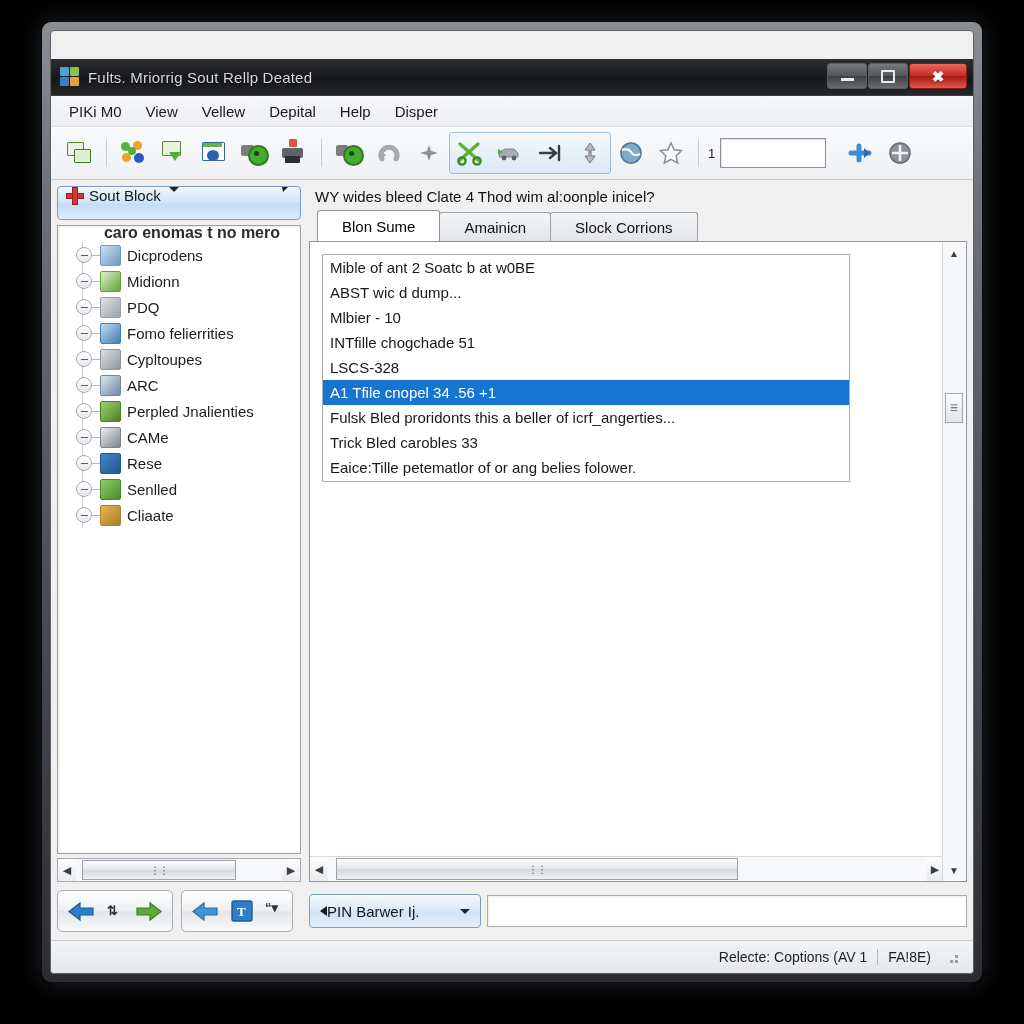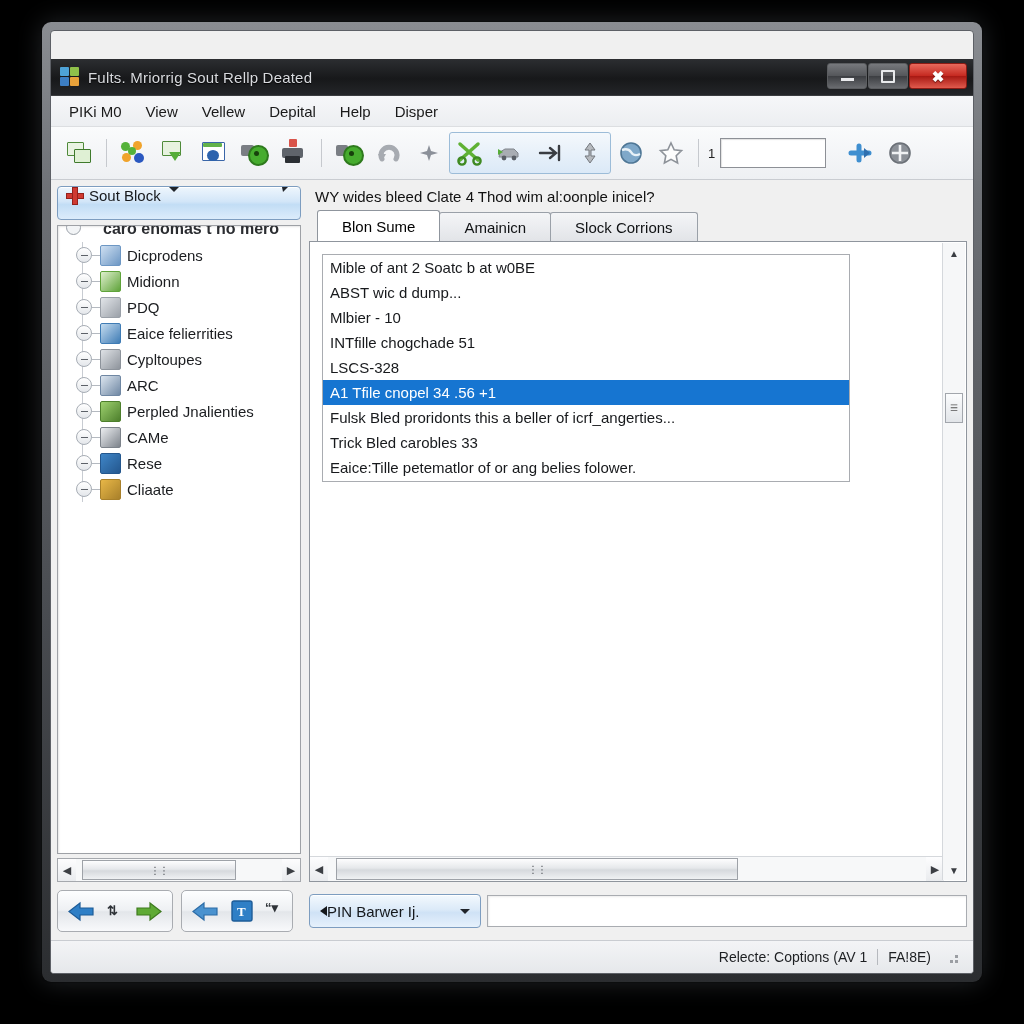--- a/index.html
+++ b/index.html
@@ -133,21 +133,21 @@
   #sout-split { margin-left:auto; margin-right:12px; border-left: 1px solid transparent; }
 
   #treepane {
     flex:1 1 auto; margin-top: 5px;
     background:#fff; border:1px solid #9ea1a6;
     box-shadow: inset 1px 1px 2px rgba(0,0,0,.10);
     overflow:hidden; position:relative; min-height:0;
   }
   #tree-root-row {
     position:absolute; top:-6px; left:4px; right:0; height:22px;
-    display:flex; overflow:hidden;
+    display:flex; align-items:center; overflow:hidden;flex-direction:column;
   }
   #tree-root-label {
     font-size:16px; font-weight:bold; color:#2b2d31; filter:blur(.6px);
     margin-left: 22px; white-space:nowrap;
   }
   #tree-root-knob { width:13px;height:13px;border:1px solid #9aa0a8;border-radius:50%;background:#f2f4f6; margin-left:4px;}
   #tree-list { margin-top: 16px; }
   .tree-row { height:26px; display:flex; align-items:center; padding-left: 18px; position:relative; }
   .tw-knob {
     width:14px;height:14px;border:1px solid #a7adb5;border-radius:50%;
@@ -483,21 +483,21 @@
                 <span class="tree-ico" style="background: linear-gradient(135deg, rgb(226, 229, 233), rgb(154, 160, 168)); border: 1px solid rgb(154, 160, 168);"></span>
                 <span class="tree-label">PDQ</span>
               </div>
               <div class="tree-row">
                 <span class="tw-vline"></span>
                 <span class="tw-knob" style="z-index: 1;">
                   <i></i>
                 </span>
                 <span class="tw-dash"></span>
                 <span class="tree-ico" style="background: linear-gradient(135deg, rgb(196, 220, 240), rgb(63, 124, 181)); border: 1px solid rgb(63, 124, 181);"></span>
-                <span class="tree-label">Eaice felierrities</span>
+                <span class="tree-label">Fomo felierrities</span>
               </div>
               <div class="tree-row">
                 <span class="tw-vline"></span>
                 <span class="tw-knob" style="z-index: 1;">
                   <i></i>
                 </span>
                 <span class="tw-dash"></span>
                 <span class="tree-ico" style="background: linear-gradient(135deg, rgb(223, 226, 230), rgb(141, 147, 155)); border: 1px solid rgb(141, 147, 155);"></span>
                 <span class="tree-label">Cypltoupes</span>
               </div>
@@ -529,20 +529,29 @@
                 <span class="tree-label">CAMe</span>
               </div>
               <div class="tree-row">
                 <span class="tw-vline"></span>
                 <span class="tw-knob" style="z-index: 1;">
                   <i></i>
                 </span>
                 <span class="tw-dash"></span>
                 <span class="tree-ico" style="background: linear-gradient(135deg, rgb(63, 134, 200), rgb(36, 87, 142)); border: 1px solid rgb(36, 87, 142);"></span>
                 <span class="tree-label">Rese</span>
+              </div>
+              <div class="tree-row">
+                <span class="tw-vline"></span>
+                <span class="tw-knob" style="z-index: 1;">
+                  <i></i>
+                </span>
+                <span class="tw-dash"></span>
+                <span class="tree-ico" style="background: linear-gradient(135deg, rgb(143, 208, 106), rgb(74, 138, 44)); border: 1px solid rgb(74, 138, 44);"></span>
+                <span class="tree-label">Senlled</span>
               </div>
               <div class="tree-row">
                 <span class="tw-vline"></span>
                 <span class="tw-knob" style="z-index: 1;">
                   <i></i>
                 </span>
                 <span class="tw-dash"></span>
                 <span class="tree-ico" style="background: linear-gradient(135deg, rgb(232, 183, 71), rgb(168, 128, 42)); border: 1px solid rgb(168, 128, 42);"></span>
                 <span class="tree-label">Cliaate</span>
               </div>

